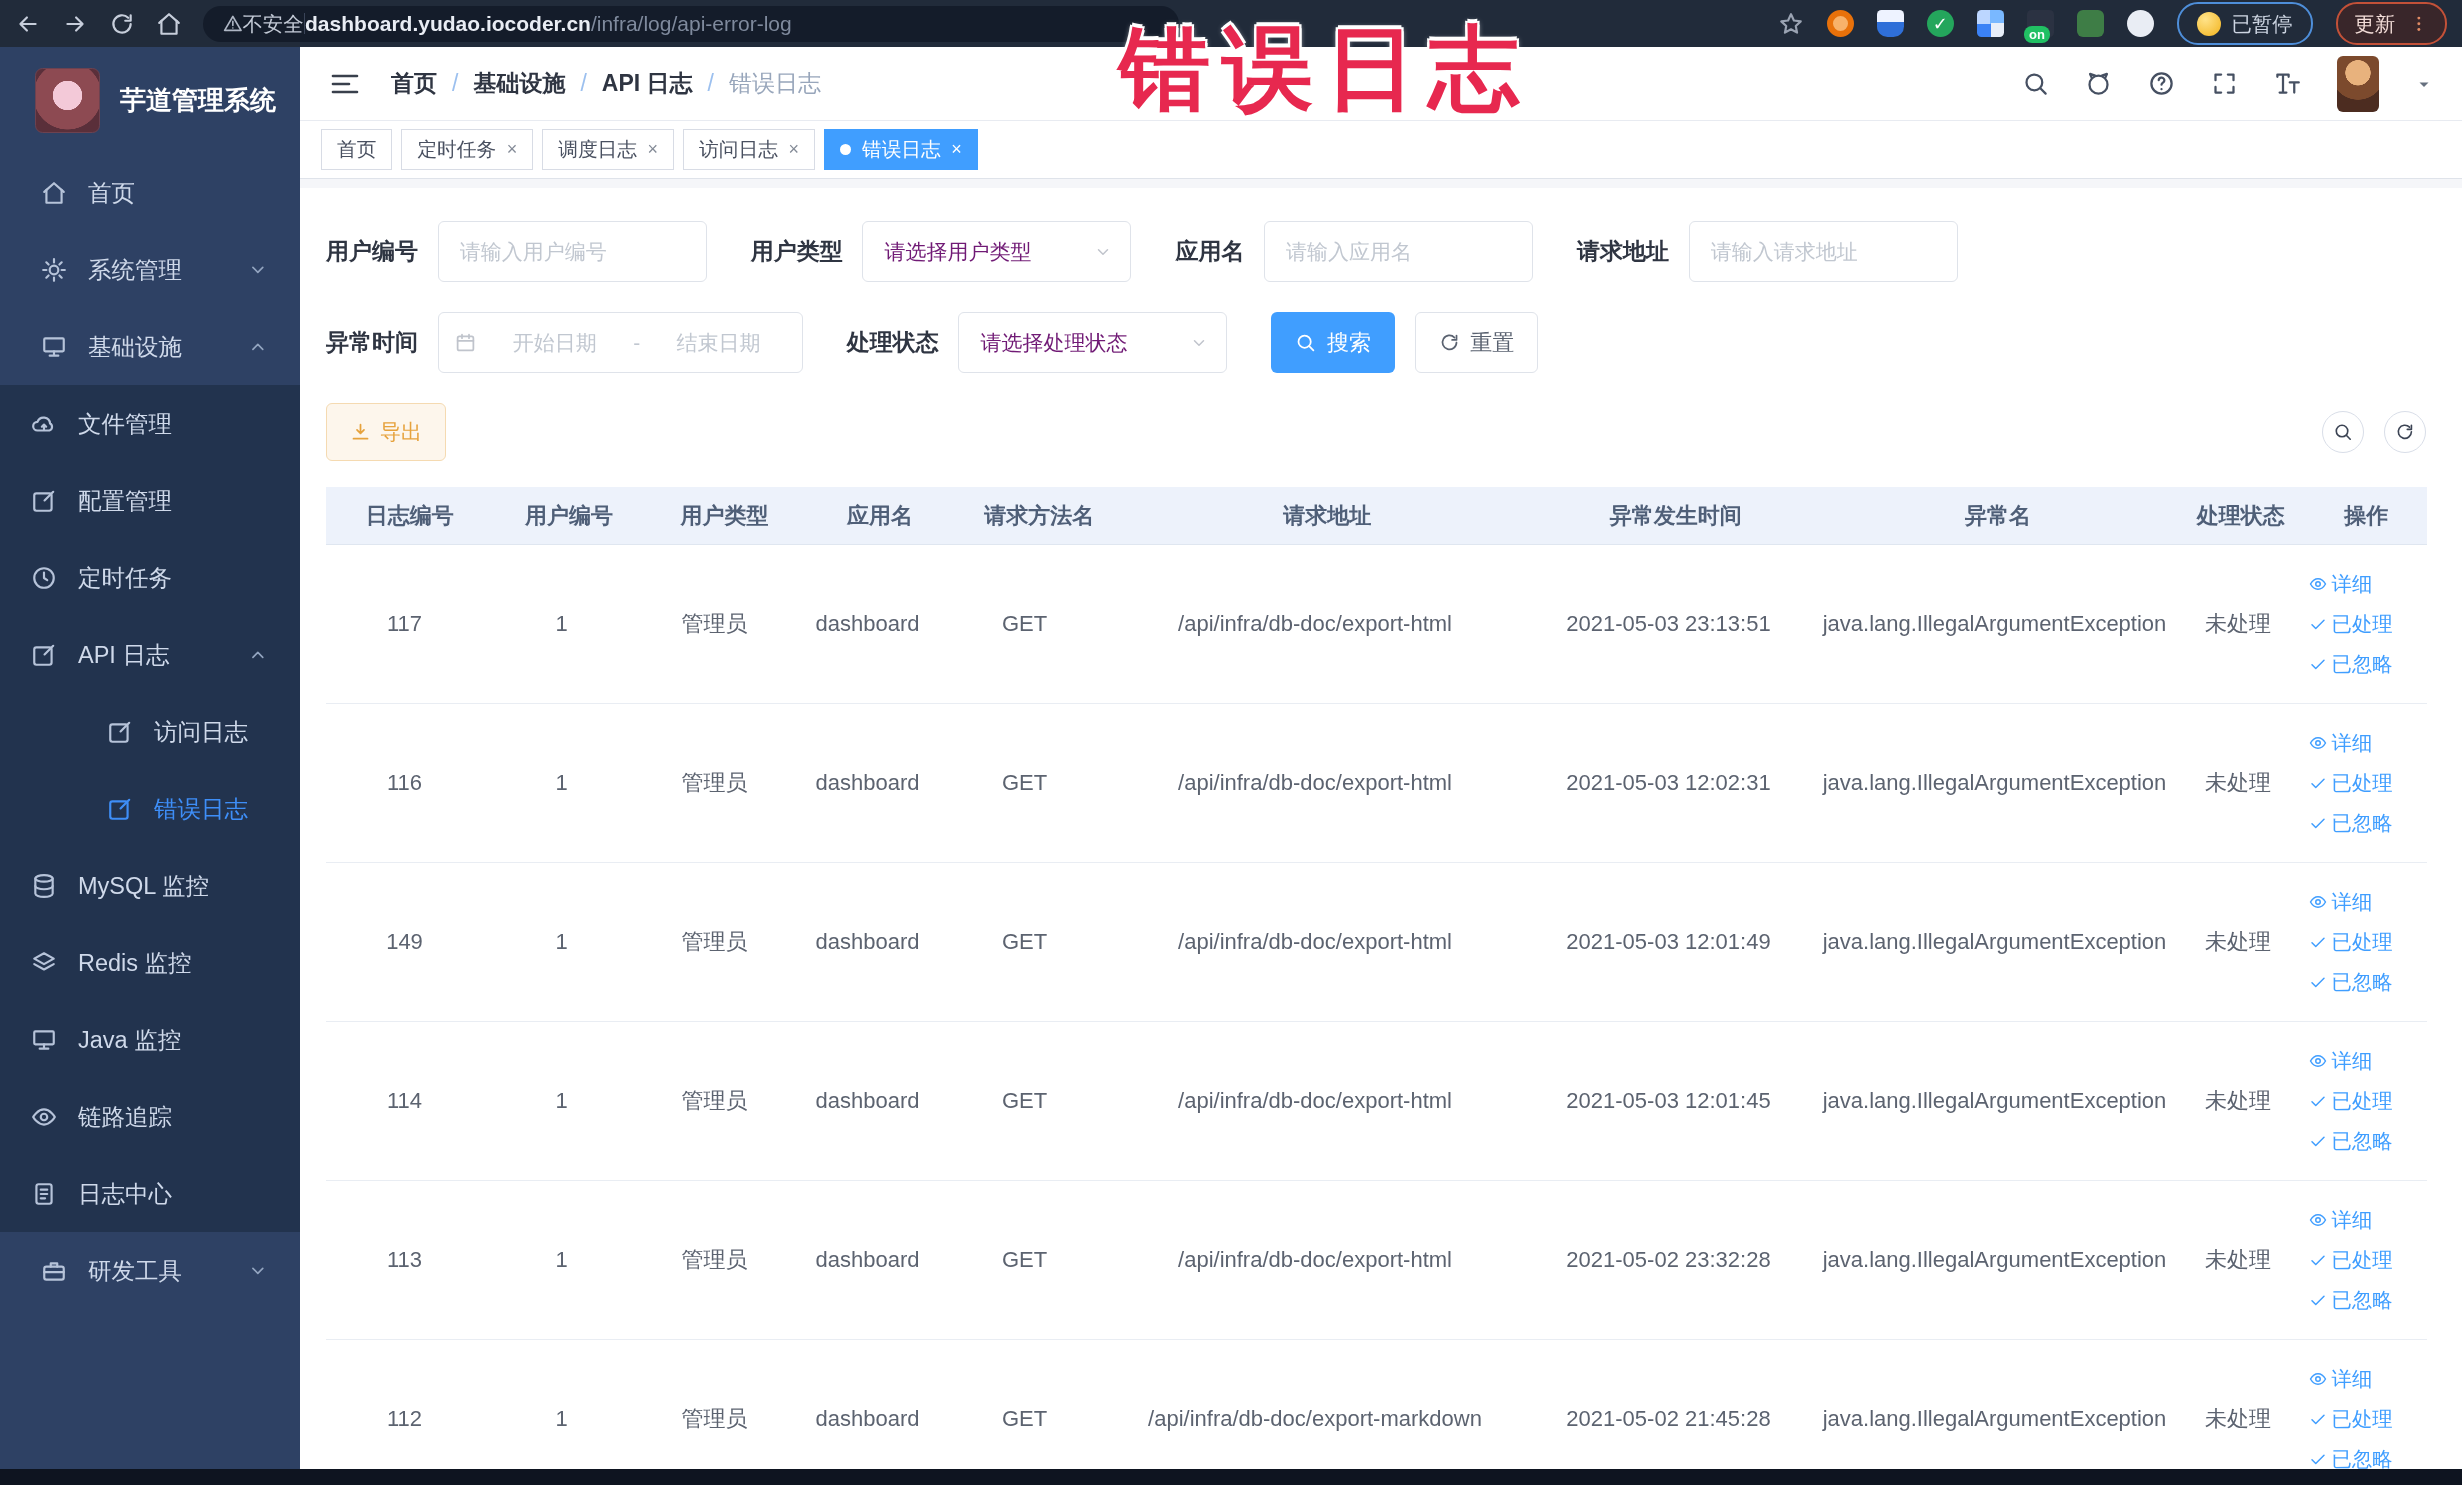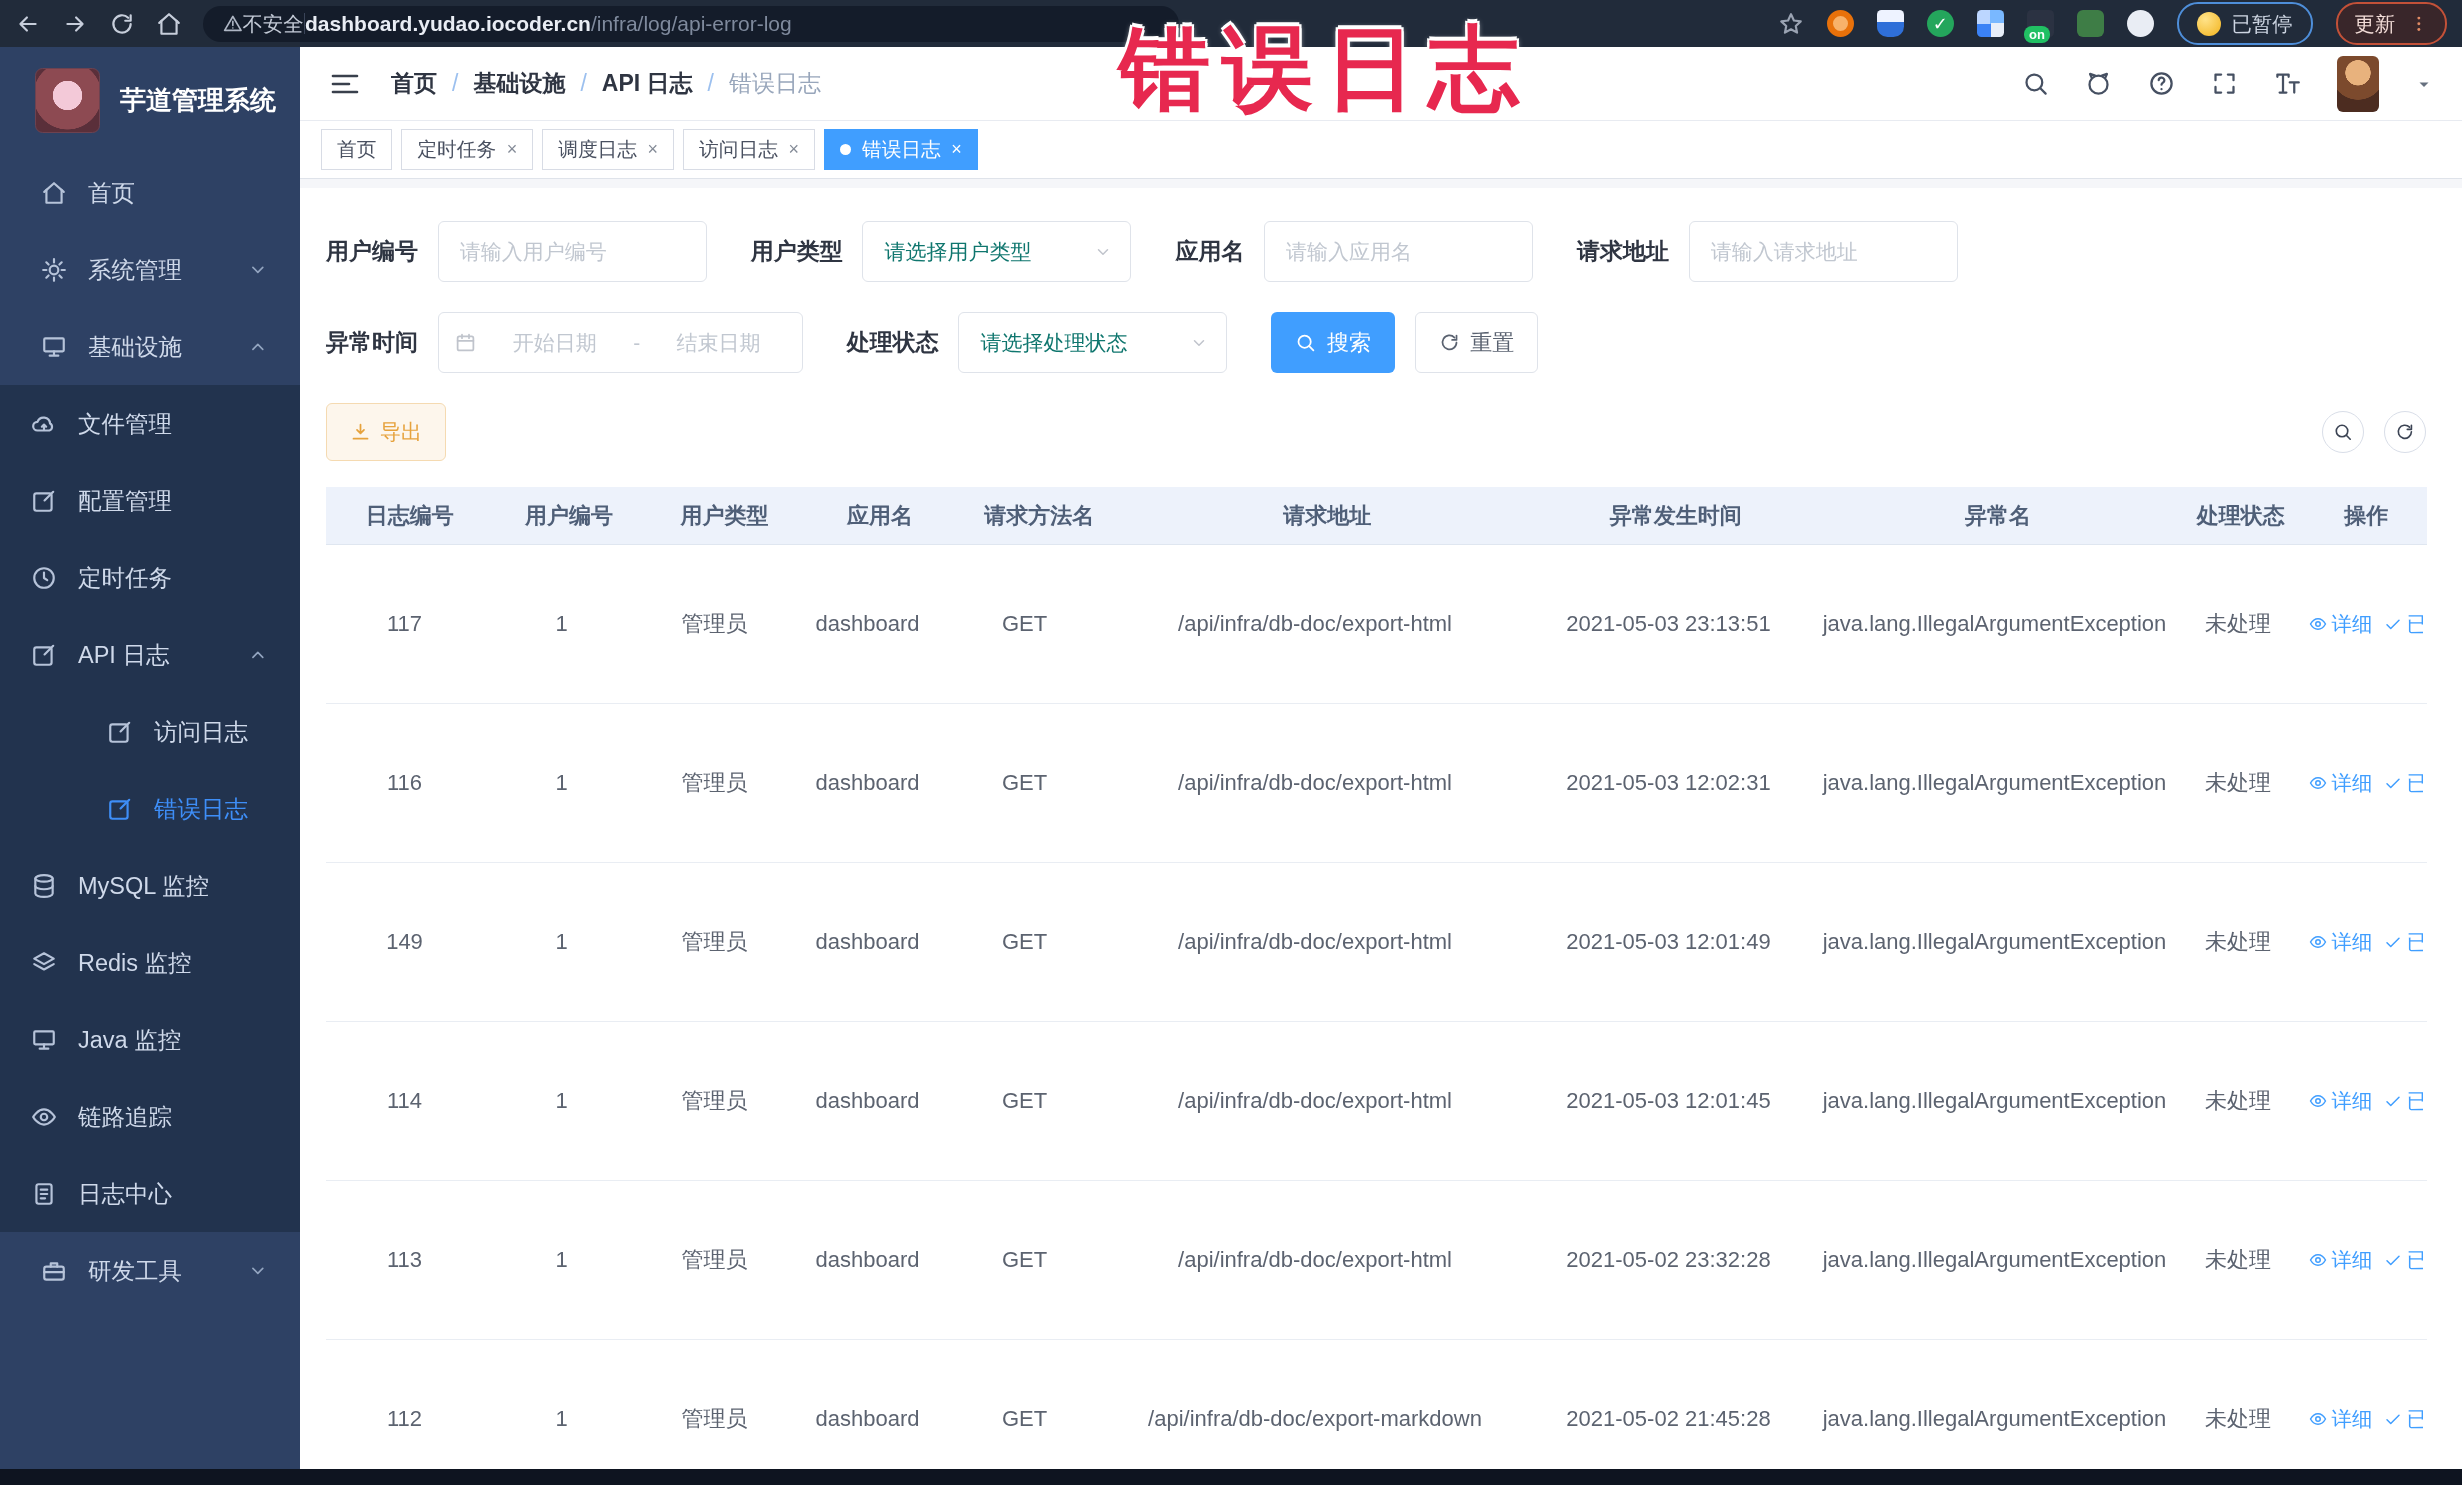--- a/index.html
+++ b/index.html
@@ -86,21 +86,21 @@
   
   .content { flex: 1; padding: 33px 36px 0 26px; position: relative; }
   .filter-row { display: flex; align-items: center; margin-bottom: 30px; }
   .f-label { font-size: 23px; font-weight: bold; color: #2f3542; margin-right: 19.7px; white-space: nowrap; }
   .f-item { display: flex; align-items: center; margin-right: 44px; }
   .inp { height: 61px; width: 269px; border: 1.5px solid #dfe3ea; border-radius: 6px; background: #fff;
     font-size: 21px; color: #333; padding: 0 21px; font-family: inherit; outline: none; }
   .inp::placeholder { color: #c1c7d0; }
   .select { height: 61px; width: 269px; border: 1.5px solid #dfe3ea; border-radius: 6px; background: #fff;
     display: flex; align-items: center; padding: 0 18px 0 21px; cursor: pointer; }
-  .select .ph { color: #0f766e; font-size: 21px; flex: 1; }
+  .select .ph { color: #701a75; font-size: 21px; flex: 1; }
   .select .sarrow { color: #c0c4cc; font-size: 18px; display: flex; }
   .daterange { height: 61px; width: 365px; border: 1.5px solid #dfe3ea; border-radius: 6px; background: #fff;
     display: flex; align-items: center; padding: 0 16.7px; gap: 12px; }
   .daterange .cal { color: #c0c4cc; font-size: 21px; display: flex; }
   .daterange .dph { color: #c1c7d0; font-size: 21px; flex: 1; text-align: center; }
   .daterange .rsep { color: #c1c7d0; font-size: 21px; }
   .btn { height: 61px; border-radius: 6px; display: inline-flex; align-items: center; gap: 10.6px;
     font-size: 22px; padding: 0 23px; cursor: pointer; border: 1.5px solid transparent; }
   .btn .bi { font-size: 21px; display: flex; }
   .btn-primary { background: #409eff; color: #fff; }
@@ -113,21 +113,21 @@
     color: #3c4454; font-size: 19.7px; display: flex; align-items: center; justify-content: center; cursor: pointer; }
 
   
   .table { margin-top: 26px; width: 2101px; }
   .thead { display: flex; align-items: center; height: 58px; background: #edf2fb; border-bottom: 0.8px solid #dfe6f0; }
   .hcell { font-size: 22px; font-weight: bold; color: #4f5f78; text-align: center; margin-left: 8px; }
   .trow { display: flex; align-items: center; height: 159px; border-bottom: 1.5px solid #e9edf3; }
   .cell { font-size: 22px; color: #5c6370; text-align: center; overflow: hidden; white-space: nowrap; }
   .c0 { width: 157px; } .c1 { width: 157px; } .c2 { width: 149px; } .c3 { width: 157px; } .c4 { width: 157px; }
   .c5 { width: 424px; } .c6 { width: 283px; } .c7 { width: 369px; } .c8 { width: 118px; } .c9 { width: 126px; }
-  .actions { display: flex; flex-direction: row; align-items: flex-start; gap: 12px; padding-left: 12px; }
+  .actions { display: flex; flex-direction: column; align-items: flex-start; gap: 12px; padding-left: 12px; }
   .action-link { color: #409eff; font-size: 20.4px; display: flex; align-items: center; gap: 4.5px; cursor: pointer; white-space: nowrap; }
   .action-link .ai { font-size: 18px; display: flex; }
 
   .bottom-strip { position: absolute; left: 0; right: 0; bottom: 0; height: 17.4px; background: #0e1420; z-index: 20; }
   [data-icon] svg { display: block; }
 </style>
 </head>
 <body>
 
 <div class="screen">

